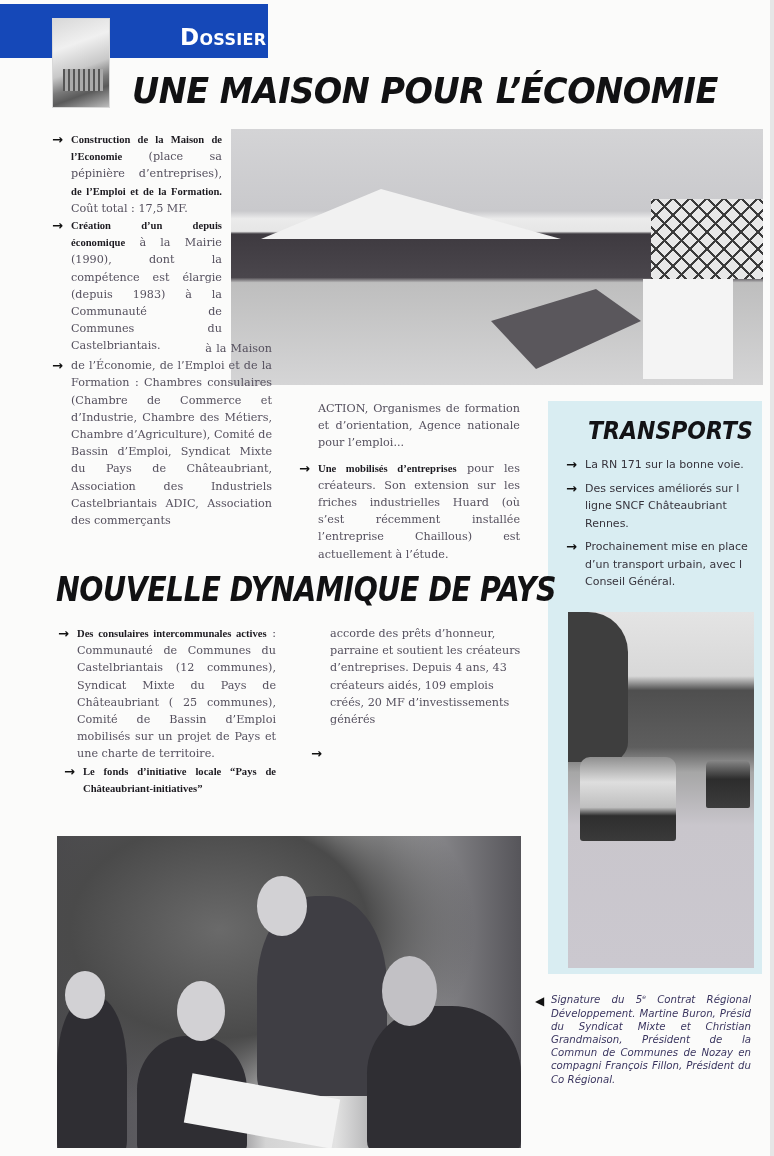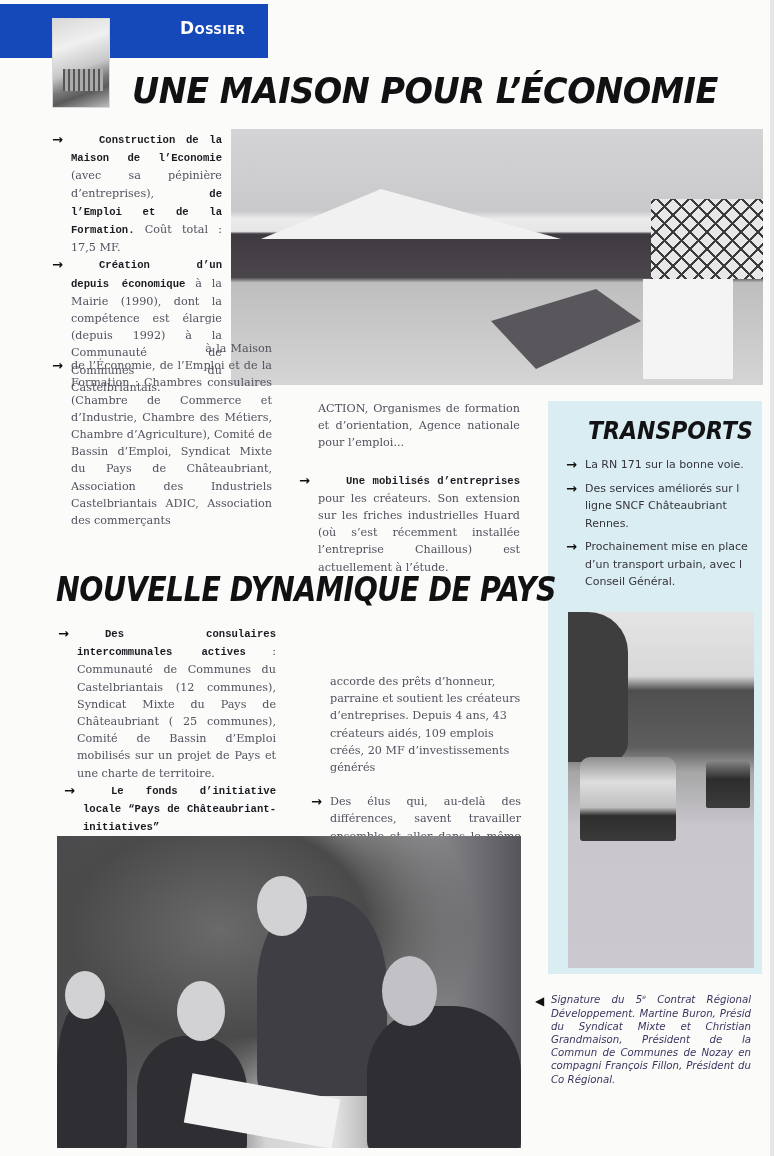--- a/index.html
+++ b/index.html
@@ -11,25 +11,25 @@
       color: #3d3a44;
     }
     .abs { position: absolute; }
 
     
     .dossier-band {
       left: 0; top: 4px; width: 268px; height: 54px;
       background: #1548b8;
     }
     .dossier-label {
-      left: 180px; top: 18px;
+      left: 180px; top: 24px;
       color: #ffffff;
       font-family: "DejaVu Sans", sans-serif;
       font-weight: bold;
-      font-size: 17px;
+      font-size: 23px;
       letter-spacing: 0.3px;
       font-variant: small-caps;
     }
     .thumb {
       left: 52px; top: 18px; width: 58px; height: 90px;
       background:
         linear-gradient(160deg, #d8d8d8 0%, #f0f0f0 30%, #c8c8c8 55%, #7a7a7a 70%, #5a5a5a 80%, #bdbdbd 100%);
       border: 1px solid #d9d9d9;
     }
     .thumb::after {
@@ -58,21 +58,21 @@
     }
 
     
     .col {
       font-family: "DejaVu Serif", serif;
       font-size: 11.2px;
       line-height: 17.2px;
       color: #55505e;
       text-align: justify;
     }
-    .col b { color: #1c1a20; font-family: Liberation Mono, monospace; font-weight: bold; font-size: 10.6px; margin-left: 28px; }
+    .col b { color: #1c1a20; font-family: Liberation Serif, serif; font-weight: bold; font-size: 10.6px; }
     .bullet { position: relative; padding-left: 19px; margin-bottom: 0; }
     .bullet .arrow {
       position: absolute; left: 0; top: 0;
       color: #111; font-weight: bold; font-size: 13px; line-height: 17px;
       font-family: "DejaVu Sans", sans-serif;
     }
 
     
     .photo-building {
       left: 231px; top: 129px; width: 532px; height: 256px;
@@ -187,39 +187,39 @@
 <div class="abs photo-building">
   <div class="roof"></div>
   <div class="lattice"></div>
   <div class="bed"></div>
   <div class="wall"></div>
 </div>
 
 <div class="abs col" style="left:52px; top:131px; width:170px;">
   <div class="bullet">
     <span class="arrow">→</span>
-    <b>Construction de la Maison de l’Economie</b><span> (avec sa pépinière d’entreprises), </span><b>de l’Emploi et de la Formation.</b><span> Coût total : 17,5 MF.</span>
-  </div>
-  <div class="bullet">
-    <span class="arrow">→</span>
-    <b>Création d’un depuis économique</b><span> à la Mairie (1990), dont la compétence est élargie (depuis 1992) à la Communauté de Communes du Castelbriantais.</span>
+    <b>Construction de la Maison de l’Economie</b><span> (place sa pépinière d’entreprises), </span><b>de l’Emploi et de la Formation.</b><span> Coût total : 17,5 MF.</span>
+  </div>
+  <div class="bullet">
+    <span class="arrow">→</span>
+    <b>Création d’un depuis économique</b><span> à la Mairie (1990), dont la compétence est élargie (depuis 1983) à la Communauté de Communes du Castelbriantais.</span>
   </div>
 </div>
 
 <div class="abs col" style="left:52px; top:357px; width:220px;">
   <div class="bullet" style="padding-right:52px;">
     <span class="arrow">→</span>
   </div>
   <div style="padding-left:19px; margin-top:-17px; text-indent:0;">
     <span style="display:inline-block; width:130px;"></span><span> à la Maison de l’Économie, de l’Emploi et de la Formation : Chambres consulaires (Chambre de Commerce et d’Industrie, Chambre des Métiers, Chambre d’Agriculture), Comité de Bassin d’Emploi, Syndicat Mixte du Pays de Châteaubriant, Association des Industriels Castelbriantais ADIC, Association des commerçants</span>
   </div>
 </div>
 
 <div class="abs col" style="left:318px; top:400px; width:202px;">
-  <p style="margin-bottom:20px;">ACTION, Organismes de formation et d’orientation, Agence nationale pour l’emploi...</p>
+  <p style="margin-bottom:8px;">ACTION, Organismes de formation et d’orientation, Agence nationale pour l’emploi...</p>
   <div class="bullet" style="margin-left:-19px;">
     <span class="arrow">→</span>
     <b>Une mobilisés d’entreprises</b><span> pour les créateurs. Son extension sur les friches industrielles Huard (où s’est récemment installée l’entreprise Chaillous) est actuellement à l’étude.</span>
   </div>
 </div>
 
 <div class="abs transport-box"></div>
 <h2 class="abs transport-title">TRANSPORTS</h2>
 <div class="abs transport-list">
   <div class="bullet">
@@ -253,24 +253,23 @@
     <span class="arrow">→</span>
     <b>Des consulaires intercommunales actives</b><span> : Communauté de Communes du Castelbriantais (12 communes), Syndicat Mixte du Pays de Châteaubriant ( 25 communes), Comité de Bassin d’Emploi mobilisés sur un projet de Pays et une charte de territoire.</span>
   </div>
   <div class="bullet" style="margin-left:6px;">
     <span class="arrow">→</span>
     <b>Le fonds d’initiative locale “Pays de Châteaubriant-initiatives”</b>
   </div>
 </div>
 
 <div class="abs col" style="left:330px; top:625px; width:191px;">
-  <p style="margin-bottom:17px; text-align:left;margin-top:48px;">accorde des prêts d’honneur, parraine et soutient les créateurs d’entreprises. Depuis 4 ans, 43 créateurs aidés, 109 emplois créés, 20 MF d’investissements générés</p>
+  <p style="margin-bottom:17px; text-align:left;">accorde des prêts d’honneur, parraine et soutient les créateurs d’entreprises. Depuis 4 ans, 43 créateurs aidés, 109 emplois créés, 20 MF d’investissements générés</p>
   <div class="bullet" style="margin-left:-19px;">
     <span class="arrow">→</span>
-    <span>Des élus qui, au-delà des différences, savent travailler ensemble et aller dans le même sens.</span>
   </div>
 </div>
 
 <div class="abs photo-meeting">
   <div class="person" style="left:0; top:160px; width:70px; height:160px;"></div>
   <div class="face" style="left:8px; top:135px; width:40px; height:48px;"></div>
   <div class="person" style="left:80px; top:200px; width:110px; height:120px;"></div>
   <div class="face" style="left:120px; top:145px; width:48px; height:60px;"></div>
   <div class="person" style="left:200px; top:60px; width:130px; height:200px; background:#3f3e44;"></div>
   <div class="face" style="left:200px; top:40px; width:50px; height:60px;"></div>

